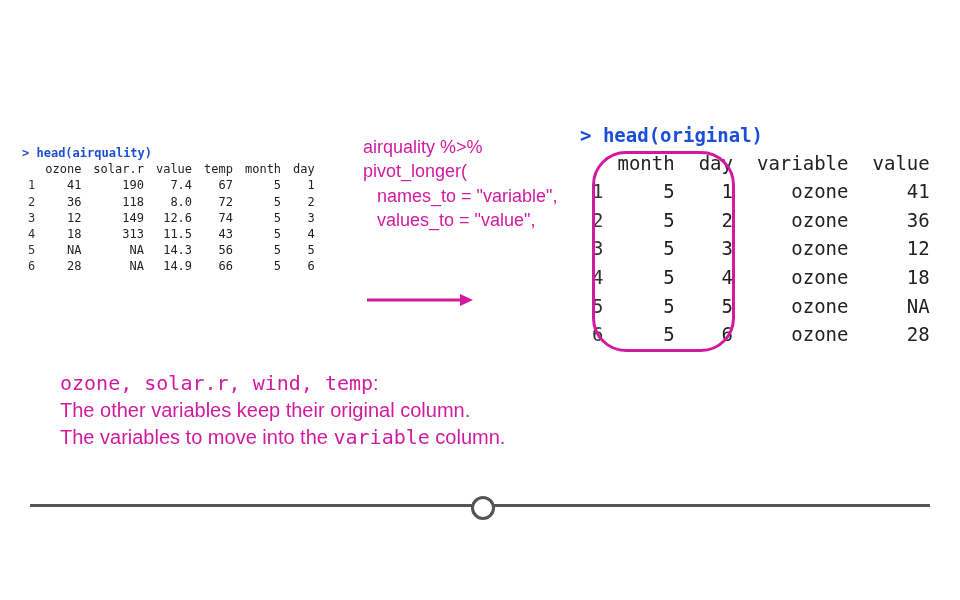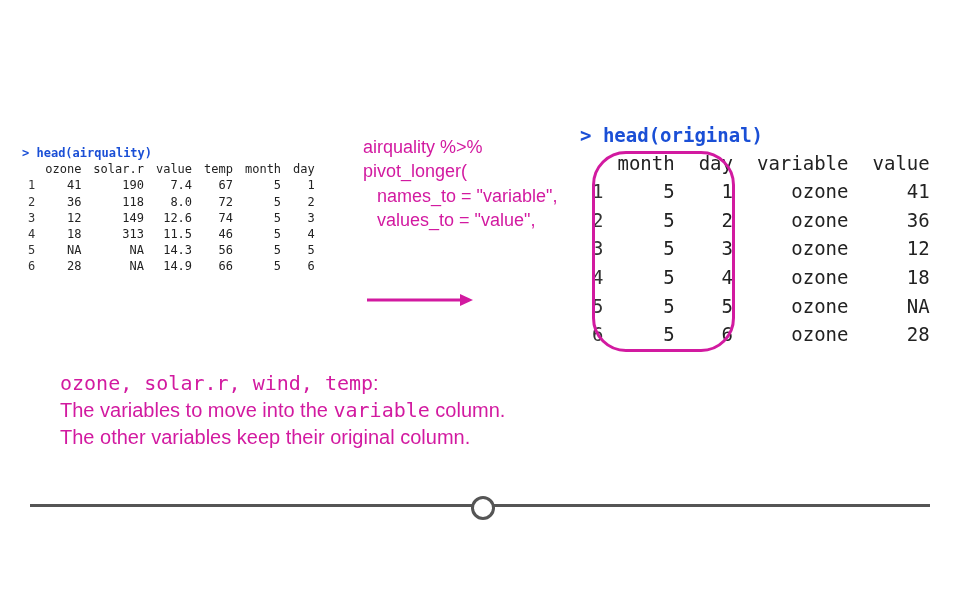--- a/index.html
+++ b/index.html
@@ -97,21 +97,21 @@
           <td>12.6</td>
           <td>74</td>
           <td>5</td>
           <td>3</td>
         </tr>
     <tr>
           <td class="rowidx">4</td>
           <td>18</td>
           <td>313</td>
           <td>11.5</td>
-          <td>46</td>
+          <td>43</td>
           <td>5</td>
           <td>4</td>
         </tr>
     <tr>
           <td class="rowidx">5</td>
           <td>NA</td>
           <td>NA</td>
           <td>14.3</td>
           <td>56</td>
           <td>5</td>
@@ -202,22 +202,22 @@
   </tbody>
     </table>
 </div>
 
 <div id="ring"></div>
 
 <div id="explain" class="block">
   <div>
     <span class="code-inl">ozone, solar.r, wind, temp</span><span>:</span>
   </div>
+  <div>The other variables keep their original column.</div>
   <div>
     <span>The variables to move into the </span><span class="code-inl">variable</span><span> column.</span>
   </div>
-  <div>The other variables keep their original column.</div>
 </div>
 
 <div id="slider" class="block">
   <div class="track"></div>
   <div class="thumb"></div>
 </div>
 
 </body></html>

